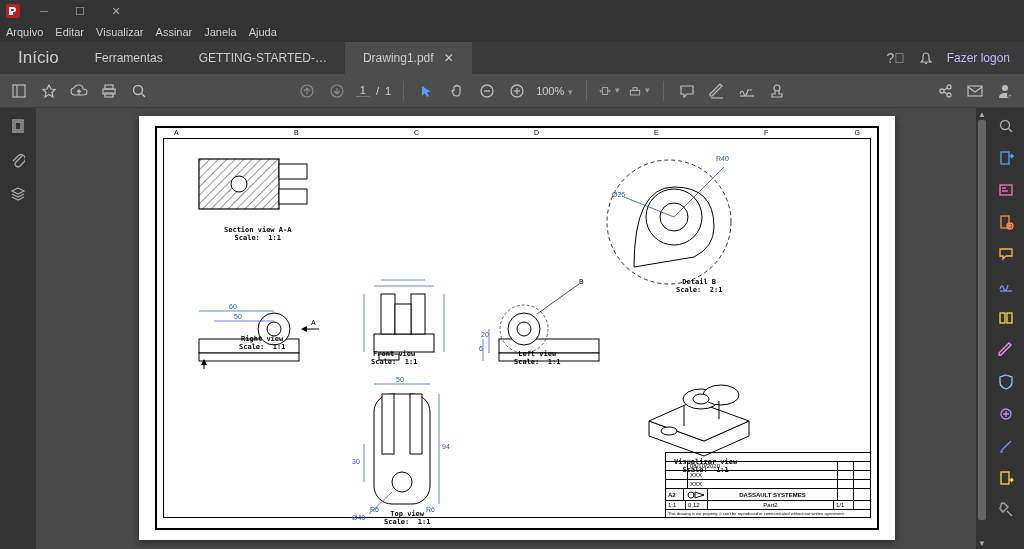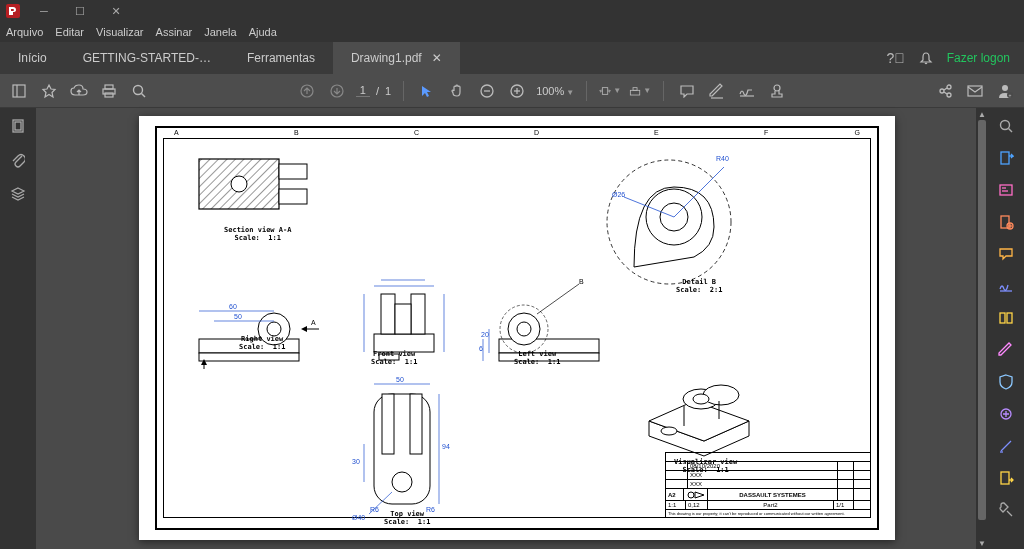--- a/index.html
+++ b/index.html
@@ -10,27 +10,27 @@
   .titlebar .app-icon { width:14px; height:14px; background:#b61f23; border-radius:2px; display:flex; align-items:center; justify-content:center; margin-right:6px; font-size:9px; color:#fff; }
   .titlebar .title-text { flex:1; }
   .titlebar .winbtn { width:36px; height:22px; display:flex; align-items:center; justify-content:center; color:#aaa; }
 
   
   .menubar { height:20px; background:#333; display:flex; align-items:center; padding:0 6px; gap:12px; font-size:11px; color:#ccc; }
 
   
   .tabsrow { height:32px; background:#3a3a3a; display:flex; align-items:center; }
   .tabsrow .tab { padding:0 18px; height:32px; display:flex; align-items:center; color:#ccc; font-size:12px; }
-  .tabsrow .tab.home { font-size:12px;text-align:right; }
+  .tabsrow .tab.home { font-size:17px;text-align:right; }
   .tabsrow .tab.active { background:#4d4d4d; }
   .tabsrow .tab .close { margin-left:10px; font-size:12px; }
   .tabsrow .spacer { flex:1; }
   .tabsrow .right { display:flex; align-items:center; gap:12px; padding-right:14px; }
   .tabsrow .right .icon { width:18px; height:18px; display:flex; align-items:center; justify-content:center; color:#bbb; font-size:14px; }
-  .tabsrow .login { color:#22c55e; font-size:12px; }
+  .tabsrow .login { color:#c4b5fd; font-size:12px; }
 
   
   .toolbar { height:34px; background:#4d4d4d; display:flex; align-items:center; padding:0 8px; gap:8px; border-bottom:1px solid #3a3a3a; }
   .toolbar .ico { width:22px; height:22px; display:flex; align-items:center; justify-content:center; color:#bbb; }
   .toolbar .sep { width:1px; height:20px; background:#666; margin:0 4px; }
   .toolbar .grow { flex:1; }
   .toolbar .pagenum { font-size:11px; color:#ccc; display:flex; align-items:center; gap:6px; }
   .toolbar .zoom { font-size:11px; color:#ccc; }
   .toolbar .dropdown-caret { font-size:8px; margin-left:2px; color:#999; }
 
@@ -87,24 +87,24 @@
   <span>Arquivo</span>
   <span>Editar</span>
   <span>Visualizar</span>
   <span>Assinar</span>
   <span>Janela</span>
   <span>Ajuda</span>
 </div>
 
 <div class="tabsrow">
   <div class="tab home">Início</div>
+  <div class="tab">Ferramentas</div>
   <div class="tab">
       <span>GETTING-STARTED-…</span>
     </div>
-  <div class="tab">Ferramentas</div>
   <div class="tab active">
       <span>Drawing1.pdf</span>
       <span class="close">✕</span>
     </div>
   <div class="spacer"></div>
   <div class="right">
     <div class="icon">?⃝</div>
     <div class="icon">
         <svg width="14" height="14" viewBox="0 0 14 14" fill="none" stroke="#bbb" stroke-width="1.2">
           <path d="M7 2 Q4 2 4 6 L4 9 L2 11 L12 11 L10 9 L10 6 Q10 2 7 2 Z"></path>

